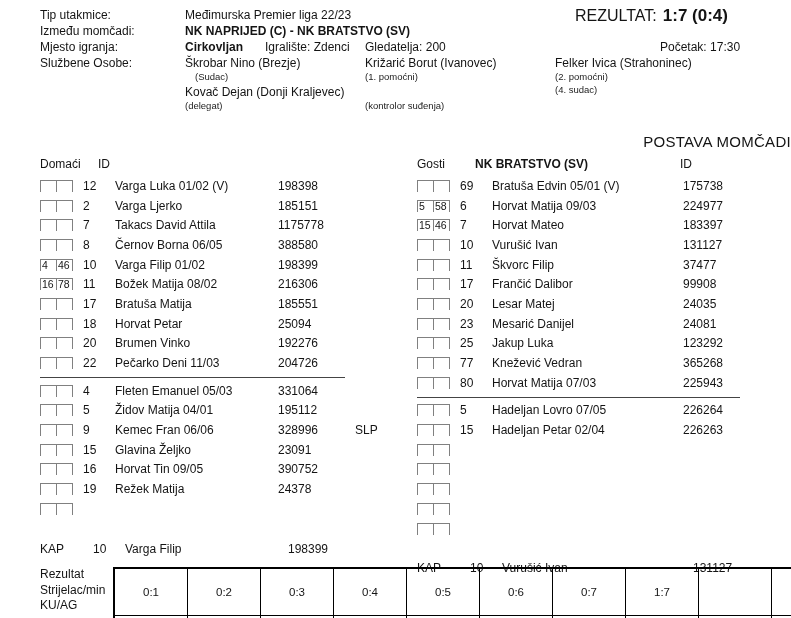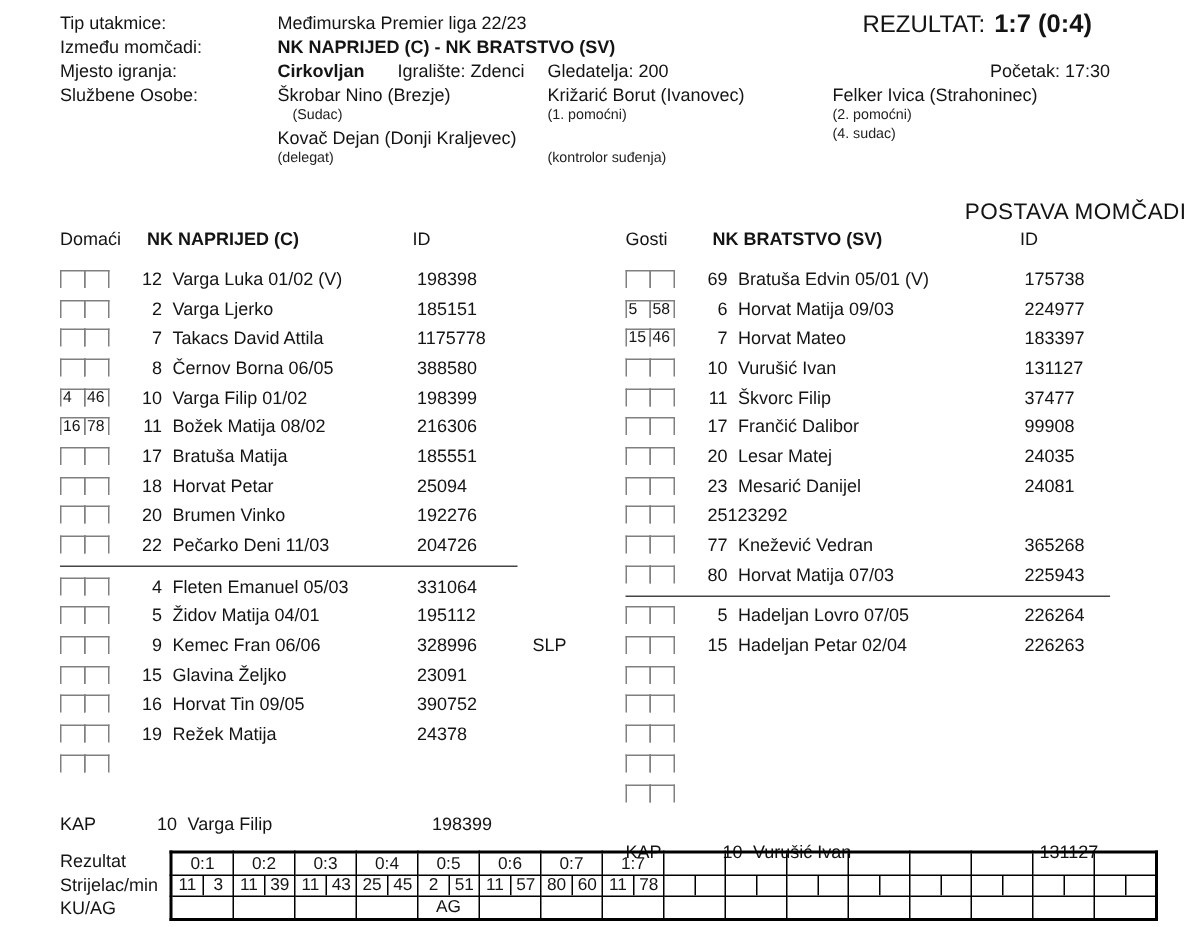--- a/index.html
+++ b/index.html
@@ -12,44 +12,44 @@
   .bold{font-weight:bold}
   .small{font-size:9.5px;color:#222}
   #rezultat{position:absolute;left:575px;top:6px;font-size:16px;white-space:nowrap}
   #rezultat .rv{font-weight:bold;font-size:17px;margin-left:6px}
   
   #title{position:absolute;top:133px;left:0;width:791px;text-align:right;font-size:15px;letter-spacing:.3px}
   
   .lineup{position:absolute;top:152px}
   #home{left:40px;width:370px}
   #away{left:417px;width:374px}
-  .lhead{display:flex;height:24px;align-items:flex-start}
+  .lhead{display:flex;height:24px;align-items:center}
   .side{width:58px;flex:none}
   .team{font-weight:bold;width:177px;flex:none;white-space:nowrap}
   #away .team{width:205px}
   .prow{display:flex;height:19.7px;align-items:center}
   .bx{width:17px;height:12px;border:1px solid #808080;border-bottom:none;box-sizing:border-box;
       font-size:10.5px;line-height:11px;padding-left:1px;flex:none;overflow:hidden}
   .bx + .bx{margin-left:-1px}
-  .num{width:25px;flex:none;text-align:right;margin-left:10px;white-space:nowrap}
+  .num{width:25px;flex:none;margin-left:10px;white-space:nowrap}
   .pname{margin-left:7px;width:163px;flex:none;white-space:nowrap}
   #away .pname{width:191px}
   .pid{width:70px;flex:none;white-space:nowrap}
   .extra{margin-left:7px;flex:none}
   .divider{border-top:1px solid #444;margin:4px 0 3px 0;width:305px}
   #away .divider{width:323px}
   .kaprow{margin-top:20px;height:20px}
   .kap{width:43px;flex:none}
   
   #goals{position:absolute;left:40px;top:567px;display:flex;align-items:flex-start}
   .glabels{width:73px;flex:none}
   .glabels div{height:15.6px;line-height:15.6px;white-space:nowrap}
   table.ggrid{border-collapse:collapse;border:2px solid #000;table-layout:fixed}
   table.ggrid td{border:1px solid #000;width:40px;min-width:40px;max-width:40px;height:13.5px;
-      padding:0;text-align:center;font-size:11.5px;overflow:hidden}
+      padding:16px;text-align:center;font-size:11.5px;overflow:hidden}
   td.split{padding:0}
   td.split .halves{display:flex;width:100%;height:100%;align-items:center}
   td.split .half{width:50%;text-align:center}
   td.split .h2{border-left:1px solid #000;box-sizing:border-box;height:100%;line-height:13.5px}
   td.split .h1{height:100%;line-height:13.5px}
 </style>
 </head>
 <body>
 
 <span class="hlabel" style="top:8px">Tip utakmice:</span>
@@ -78,21 +78,20 @@
 <span class="abs" style="left:185px;top:85px">Kovač Dejan (Donji Kraljevec)</span>
 <span class="abs small" style="left:185px;top:100px">(delegat)</span>
 <span class="abs small" style="left:365px;top:100px">(kontrolor suđenja)</span>
 <span class="abs small" style="left:555px;top:84px">(4. sudac)</span>
 
 <div id="title">POSTAVA MOMČADI</div>
 
 <div id="home" class="lineup">
   <div class="lhead">
     <span class="side">Domaći</span>
-    <span class="team">NK NAPRIJED (C)</span>
     <span class="idh">ID</span>
   </div>
   <div class="rows" id="home-starters">
       <div class="prow">
         <span class="bx"></span>
         <span class="bx"></span>
         <span class="num">12</span>
         <span class="pname">Varga Luka 01/02 (V)</span>
         <span class="pid">198398</span>
       </div>
@@ -281,20 +280,21 @@
         <span class="bx"></span>
         <span class="bx"></span>
         <span class="num">23</span>
         <span class="pname">Mesarić Danijel</span>
         <span class="pid">24081</span>
       </div>
       <div class="prow">
         <span class="bx"></span>
         <span class="bx"></span>
         <span class="num">25</span>
+        <span class="pname">Jakup Luka</span>
         <span class="pid">123292</span>
       </div>
       <div class="prow">
         <span class="bx"></span>
         <span class="bx"></span>
         <span class="num">77</span>
         <span class="pname">Knežević Vedran</span>
         <span class="pid">365268</span>
       </div>
       <div class="prow">

